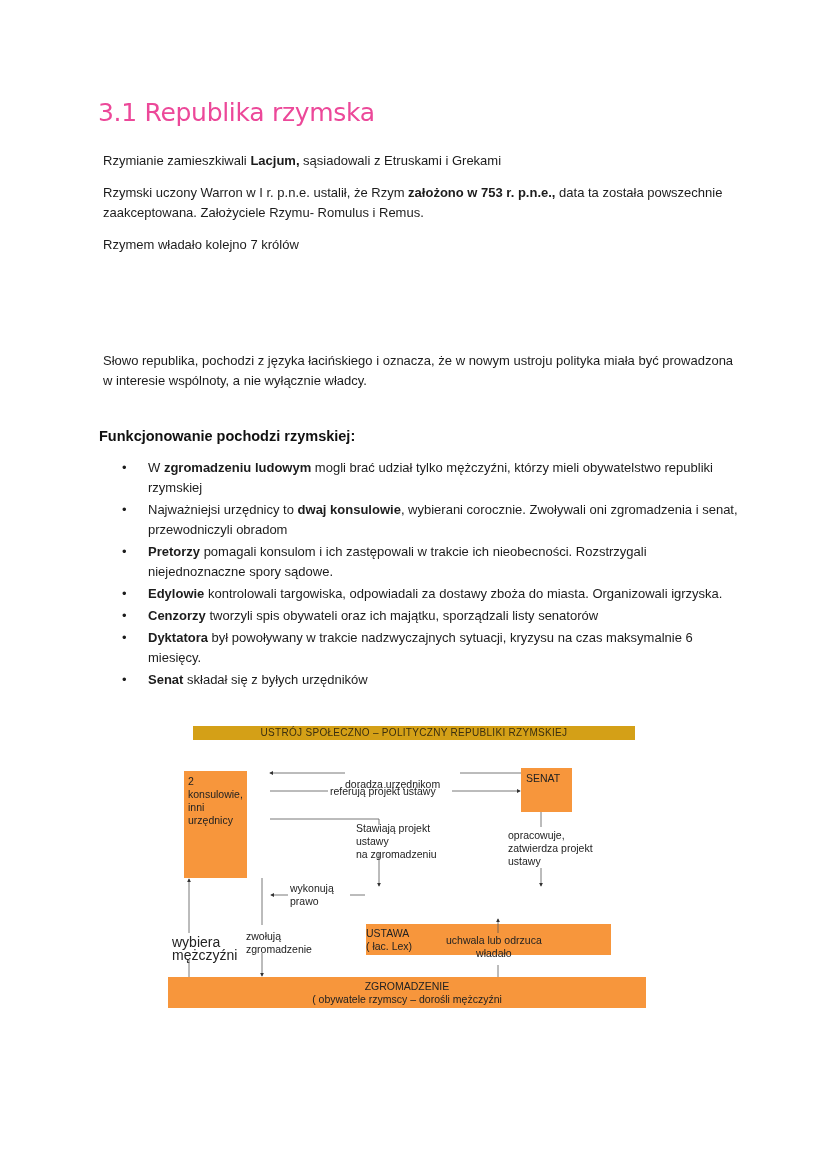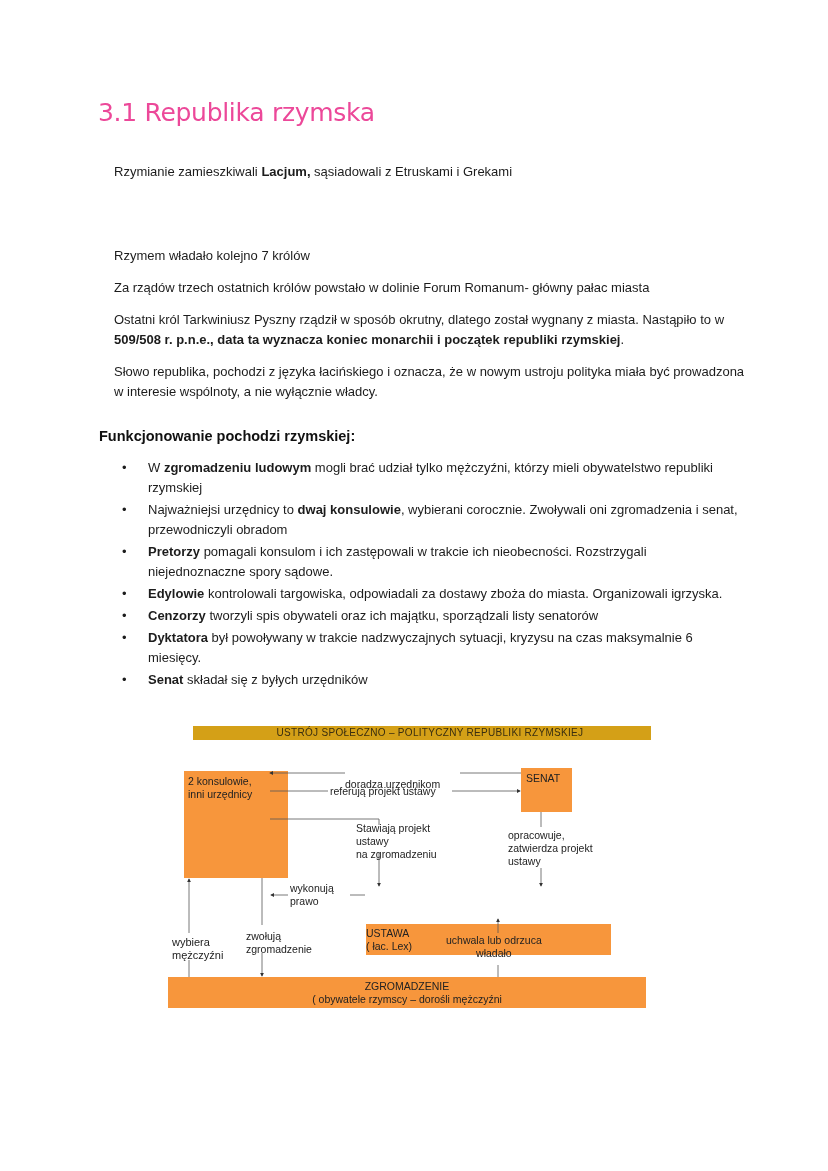--- a/index.html
+++ b/index.html
@@ -1,63 +1,62 @@
 <!DOCTYPE html>
 <html><head>
 <meta charset="utf-8">
 <style>
   html, body { margin: 0; padding: 0; background: #ffffff; }
   body { width: 828px; height: 1171px; position: relative; overflow: hidden;
          font-family: "Liberation Sans", sans-serif; color: #1a1a1a; }
   .page { position: absolute; left: 0; top: 0; width: 828px; height: 1171px; }
   h1 { position: absolute; left: 98px; top: 98px; margin: 0; font-weight: normal;
        font-size: 25px; font-family: "DejaVu Sans", sans-serif; color: #ec4899; letter-spacing: -0.3px; }
-  .p { position: absolute; left: 99px; margin: 15px; font-size: 13px; line-height: 20px; width: 640px; color: #1c1c1c; }
+  .p { position: absolute; left: 99px; margin: 4px; font-size: 13px; line-height: 20px; width: 640px; color: #1c1c1c; }
   .p b { font-weight: bold; }
   .h2 { position: absolute; left: 99px; top: 428px; margin: 0; font-size: 14.5px; font-weight: bold; color: #111; }
   ul.bullets { position: absolute; left: 99px; top: 458px; margin: 0; padding: 0; list-style: none; width: 640px; }
   ul.bullets li { position: relative; padding-left: 49px; font-size: 13px; line-height: 20px; margin-bottom: 2px; color: #1c1c1c; }
   ul.bullets li .dot { position: absolute; left: 23px; top: 0; font-size: 13px; }
   
   .diagram { position: absolute; left: 160px; top: 715px; width: 480px; height: 310px; }
   .dg-title { position: absolute; left: 33px; top: 11px; width: 442px; height: 14px; background: #d4a017;
-              font-size: 10px; line-height: 14px; text-align: center; color: #3a2e10; letter-spacing: 0.3px; padding-left: 16px; }
+              font-size: 10px; line-height: 14px; text-align: center; color: #3a2e10; letter-spacing: 0.3px; }
   .box { position: absolute; background: #f7963c; }
   .box-text { position: absolute; font-size: 10.5px; color: #222; line-height: 13px; }
   .lbl { position: absolute; font-size: 10.5px; color: #222; line-height: 13px; white-space: nowrap; }
   svg.lines { position: absolute; left: 0; top: 0; width: 480px; height: 310px; }
 </style>
 </head>
 <body>
 
 <div class="page">
   <h1>3.1 Republika rzymska</h1>
 
   <p class="p" style="top:147px"><span>Rzymianie zamieszkiwali </span><b>Lacjum,</b><span> sąsiadowali z Etruskami i Grekami</span></p>
+  <p class="p" style="top:179px"><span>Rzymski uczony Warron w I r. p.n.e. ustalił, że Rzym </span><b>założono w 753 r. p.n.e.,</b><span> data ta została powszechnie zaakceptowana. Założyciele Rzymu-  Romulus i Remus.</span></p>
   <p class="p" style="top:231px"><span>Rzymem władało kolejno 7 królów</span></p>
-  <p class="p" style="top:263px"><span>Za rządów trzech ostatnich królów powstało w dolinie Forum Romanum- główny pałac miasta</span></p>
-  <p class="p" style="top:295px"><span>Ostatni król Tarkwiniusz Pyszny rządził w sposób okrutny, dlatego został wygnany z miasta. Nastąpiło to w </span><b>509/508 r. p.n.e., data ta wyznacza koniec monarchii i początek republiki rzymskiej</b><span>.</span></p>
   <p class="p" style="top:347px"><span>Słowo republika, pochodzi z języka łacińskiego i oznacza, że w nowym ustroju polityka miała być prowadzona w interesie wspólnoty, a nie wyłącznie władcy.</span></p>
 
   <h2 class="h2">Funkcjonowanie pochodzi rzymskiej:</h2>
 
   <ul class="bullets">
     <li><span class="dot">•</span><span>W </span><b>zgromadzeniu ludowym</b><span> mogli brać udział tylko mężczyźni, którzy mieli obywatelstwo republiki rzymskiej</span></li>
     <li><span class="dot">•</span><span>Najważniejsi urzędnicy to </span><b>dwaj konsulowie</b><span>, wybierani corocznie. Zwoływali oni zgromadzenia i senat, przewodniczyli obradom</span></li>
     <li><span class="dot">•</span><span></span><b>Pretorzy</b><span> pomagali konsulom i ich zastępowali w trakcie ich nieobecności. Rozstrzygali niejednoznaczne spory sądowe.</span></li>
     <li><span class="dot">•</span><span></span><b>Edylowie</b><span> kontrolowali targowiska, odpowiadali za dostawy zboża do miasta. Organizowali igrzyska.</span></li>
     <li><span class="dot">•</span><span></span><b>Cenzorzy</b><span> tworzyli spis obywateli oraz ich majątku, sporządzali listy senatorów</span></li>
     <li><span class="dot">•</span><span></span><b>Dyktatora</b><span> był powoływany w trakcie nadzwyczajnych sytuacji, kryzysu na czas maksymalnie 6 miesięcy.</span></li>
     <li><span class="dot">•</span><span></span><b>Senat</b><span> składał się z byłych urzędników</span></li>
   </ul>
 
   <div class="diagram">
     <div class="dg-title">USTRÓJ SPOŁECZNO – POLITYCZNY REPUBLIKI RZYMSKIEJ</div>
 
-    <div class="box" style="left:24px; top:56px; width:104px; height:107px;">
+    <div class="box" style="left:24px; top:56px; width:63px; height:107px;">
       <div class="box-text" style="left:4px; top:4px;"><span>2 konsulowie,</span><br><span>inni urzędnicy</span></div>
     </div>
     <div class="box" style="left:361px; top:53px; width:51px; height:44px;">
       <div class="box-text" style="left:5px; top:4px;">SENAT</div>
     </div>
     <div class="box" style="left:206px; top:172px; width:245px; height:31px; text-align:left;margin-top:37px;">
       <div class="box-text" style="left:0; right:0; top:3px;"><span>USTAWA</span><br><span>( łac. Lex)</span></div>
     </div>
     <div class="box" style="left:8px; top:262px; width:478px; height:31px; text-align:center;">
       <div class="box-text" style="left:0; right:0; top:3px;"><span>ZGROMADZENIE</span><br><span>( obywatele rzymscy – dorośli mężczyźni</span></div>
@@ -79,17 +78,17 @@
         <path d="M102,163 L102,210 M102,238 L102,261" marker-end="url(#ah)"></path>
         <path d="M338,262 L338,250 M338,218 L338,204" marker-end="url(#ah)"></path>
       </g>
     </svg>
 
     <div class="lbl" style="left:185px; top:63px;">doradza urzędnikom</div>
     <div class="lbl" style="left:170px; top:70px;">referują projekt ustawy</div>
     <div class="lbl" style="left:196px; top:107px;"><span>Stawiają projekt</span><br><span>ustawy</span><br><span>na zgromadzeniu</span></div>
     <div class="lbl" style="left:348px; top:114px;"><span>opracowuje,</span><br><span>zatwierdza projekt</span><br><span>ustawy</span></div>
     <div class="lbl" style="left:130px; top:167px;"><span>wykonują</span><br><span>prawo</span></div>
-    <div class="lbl" style="left:12px; top:221px; font-size:11px;"><span>wybiera</span><br><span>mężczyźni</span></div>
+    <div class="lbl" style="left:12px; top:221px; font-size:14px;"><span>wybiera</span><br><span>mężczyźni</span></div>
     <div class="lbl" style="left:86px; top:215px;"><span>zwołują</span><br><span>zgromadzenie</span></div>
     <div class="lbl" style="left:286px; top:219px; text-align:center;"><span>uchwala lub odrzuca</span><br><span>władało</span></div>
   </div>
 </div>
 
 </body></html>

